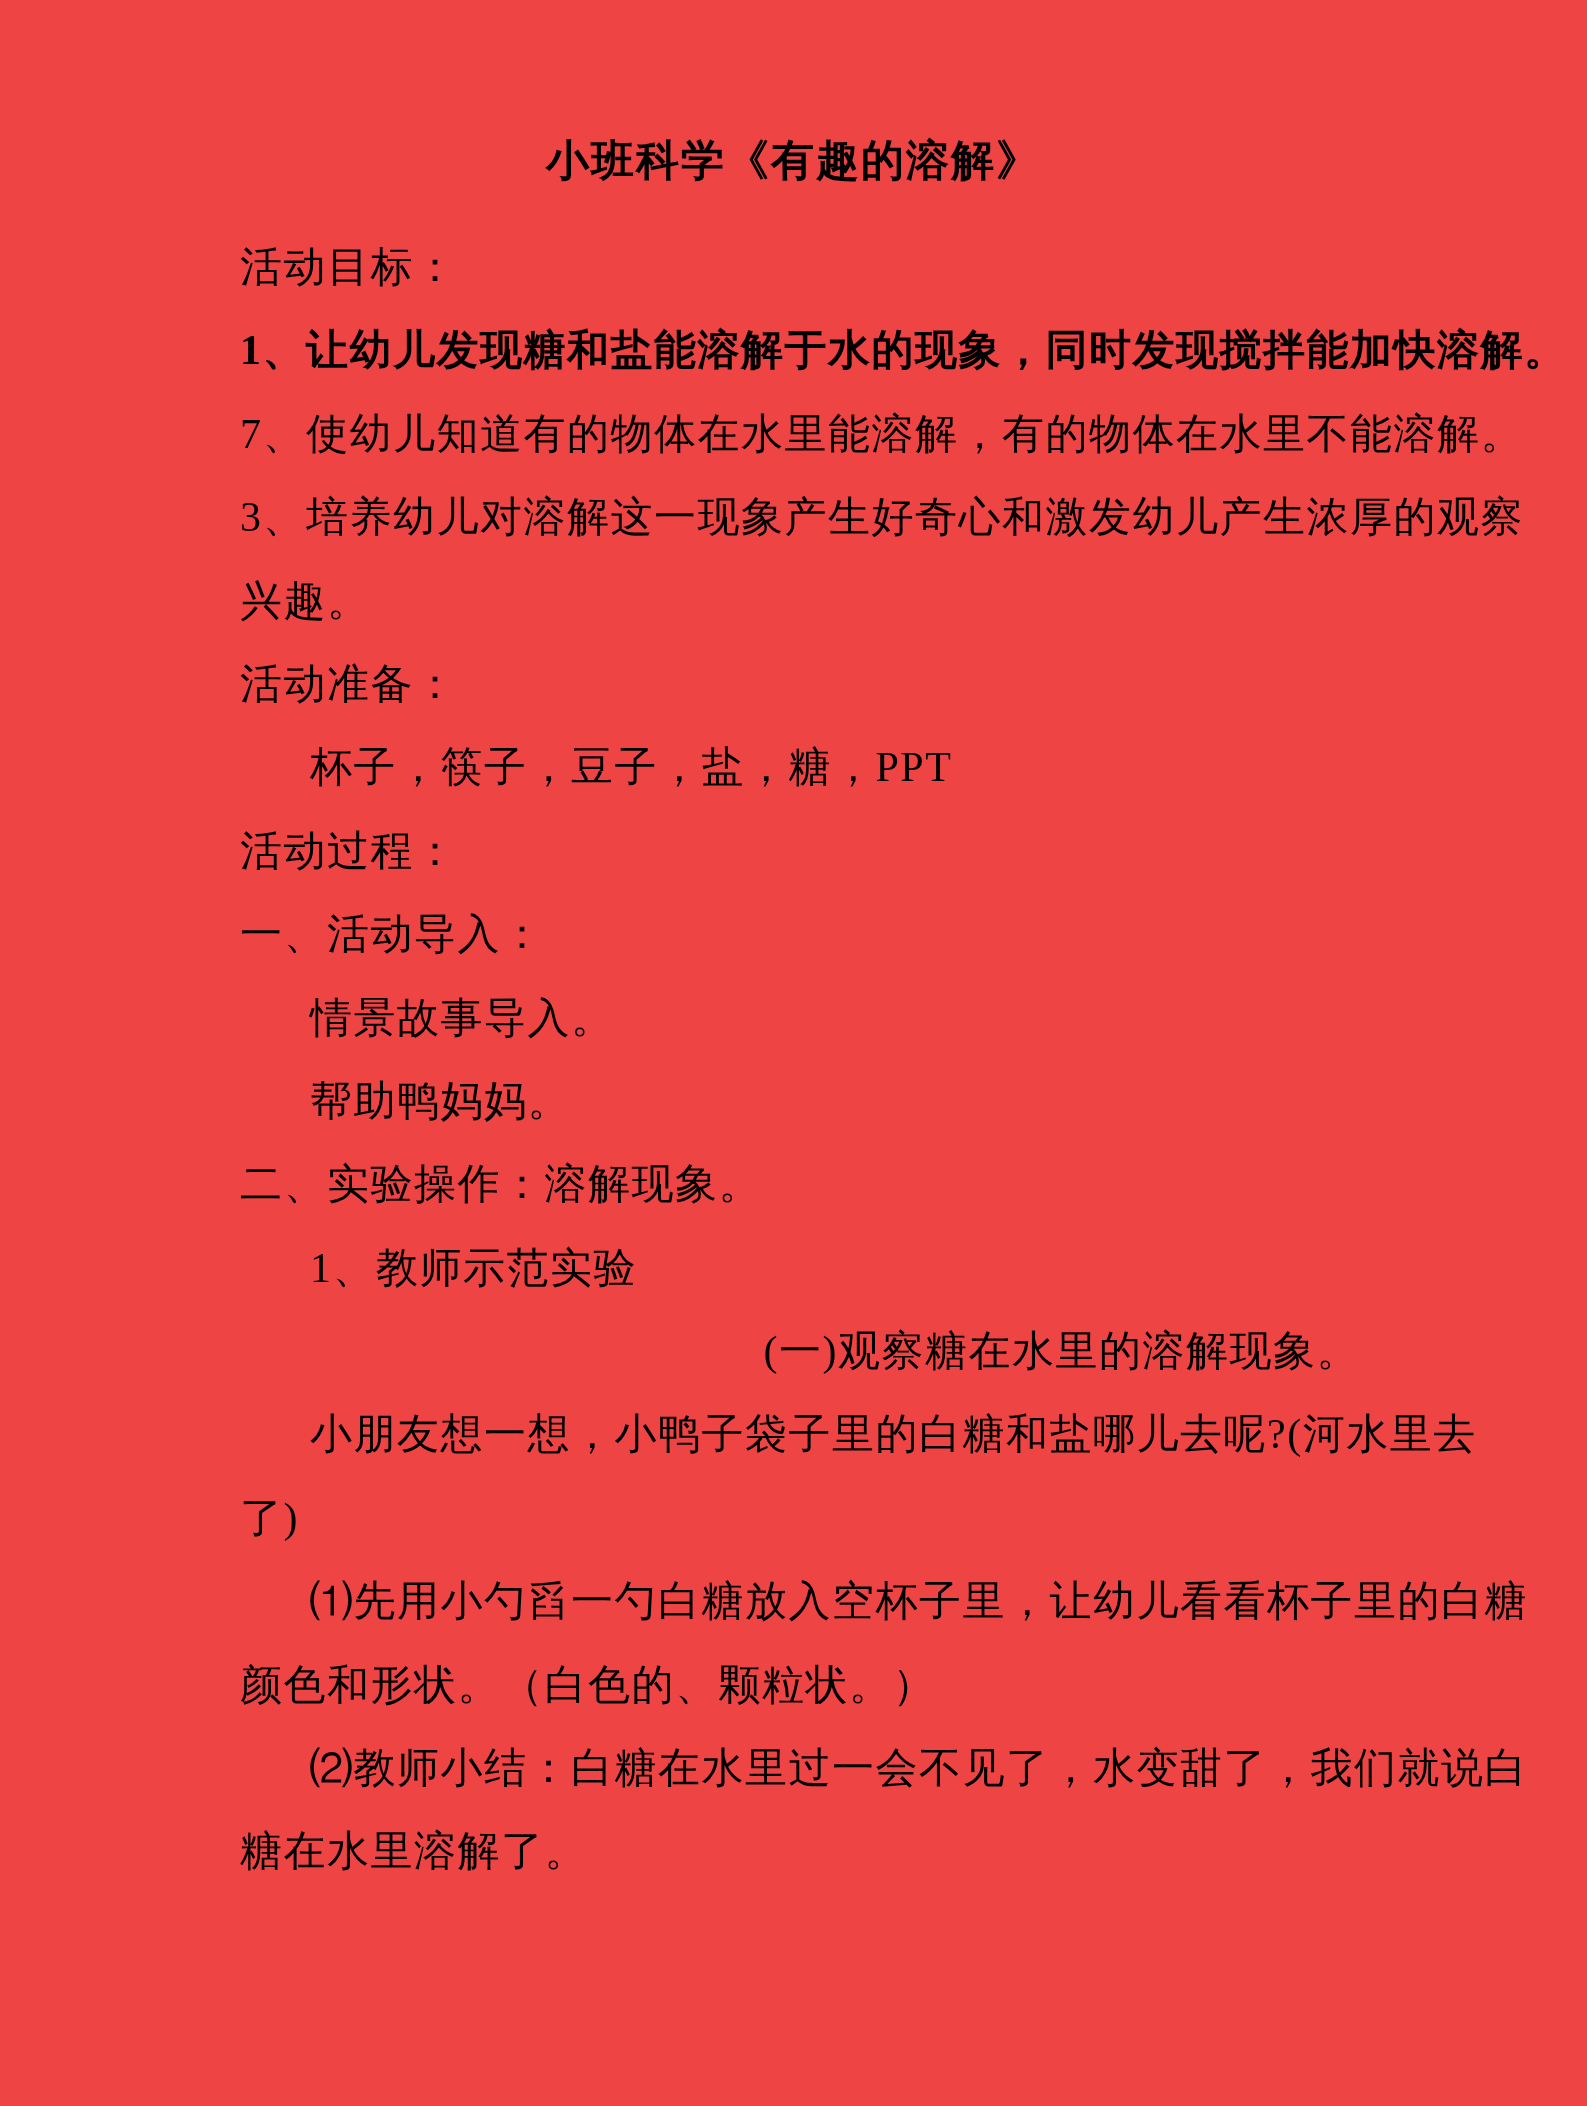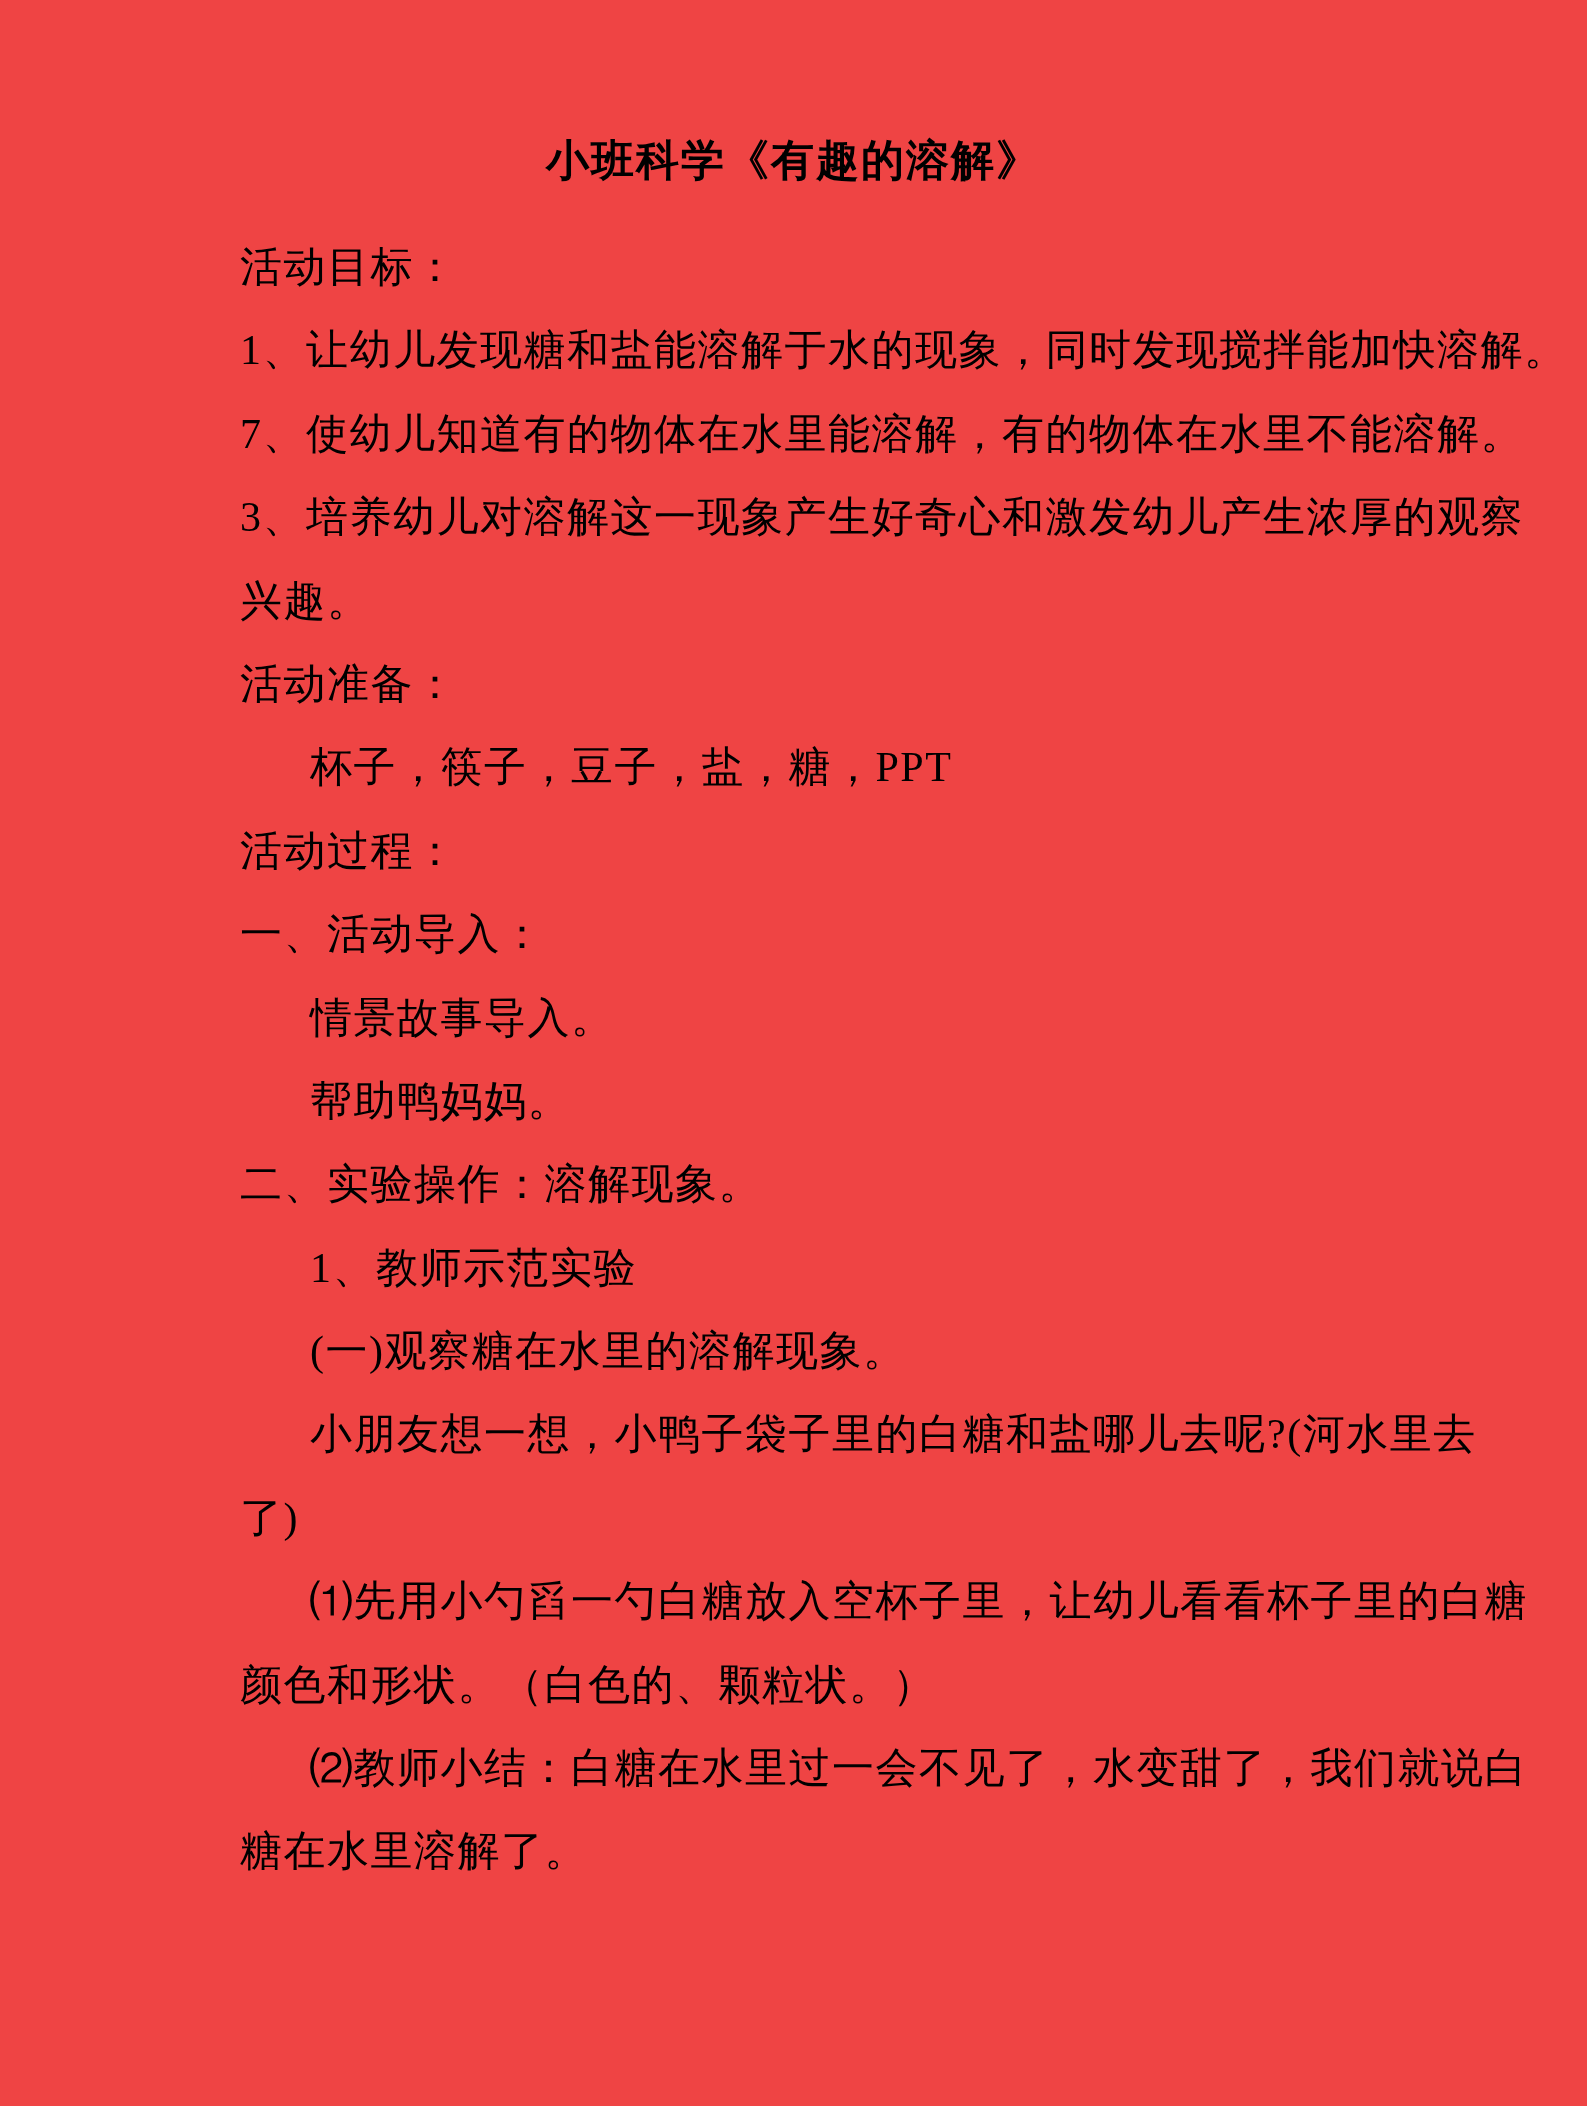--- a/index.html
+++ b/index.html
@@ -42,33 +42,33 @@
     white-space: pre;
   }
 </style>
 </head>
 <body>
 
 <div class="page">
   <div class="doc-title">小班科学《有趣的溶解》</div>
   <div class="doc-body" id="doc-body">
       <div class="line" style="padding-left: 0px;">活动目标：</div>
-      <div class="line" style="padding-left: 0px;">1、让幼儿发现糖和盐能溶解于水的现象，同时发现搅拌能加快溶解。</div>
+      <div class="line" style="padding-left: 0px; font-weight: bold;">1、让幼儿发现糖和盐能溶解于水的现象，同时发现搅拌能加快溶解。</div>
       <div class="line" style="padding-left: 0px;">7、使幼儿知道有的物体在水里能溶解，有的物体在水里不能溶解。</div>
       <div class="line" style="padding-left: 0px;">3、培养幼儿对溶解这一现象产生好奇心和激发幼儿产生浓厚的观察</div>
       <div class="line" style="padding-left: 0px;">兴趣。</div>
       <div class="line" style="padding-left: 0px;">活动准备：</div>
       <div class="line" style="padding-left: 70px;">杯子，筷子，豆子，盐，糖，PPT</div>
       <div class="line" style="padding-left: 0px; font-family: Liberation Serif, serif;">活动过程：</div>
       <div class="line" style="padding-left: 0px;">一、活动导入：</div>
       <div class="line" style="padding-left: 70px;">情景故事导入。</div>
       <div class="line" style="padding-left: 70px;">帮助鸭妈妈。</div>
       <div class="line" style="padding-left: 0px;">二、实验操作：溶解现象。</div>
       <div class="line" style="padding-left: 70px;">1、教师示范实验</div>
-      <div class="line" style="padding-left: 70px;">(一)观察糖在水里的溶解现象。</div>
+      <div class="line" style="padding-left: 70px; text-align: right;">(一)观察糖在水里的溶解现象。</div>
       <div class="line" style="padding-left: 70px;">小朋友想一想，小鸭子袋子里的白糖和盐哪儿去呢?(河水里去</div>
       <div class="line" style="padding-left: 0px;">了)</div>
       <div class="line" style="padding-left: 70px;">⑴先用小勺舀一勺白糖放入空杯子里，让幼儿看看杯子里的白糖</div>
       <div class="line" style="padding-left: 0px;">颜色和形状。（白色的、颗粒状。）</div>
       <div class="line" style="padding-left: 70px;">⑵教师小结：白糖在水里过一会不见了，水变甜了，我们就说白</div>
       <div class="line" style="padding-left: 0px;">糖在水里溶解了。</div>
     </div>
 </div>
 
 </body></html>

